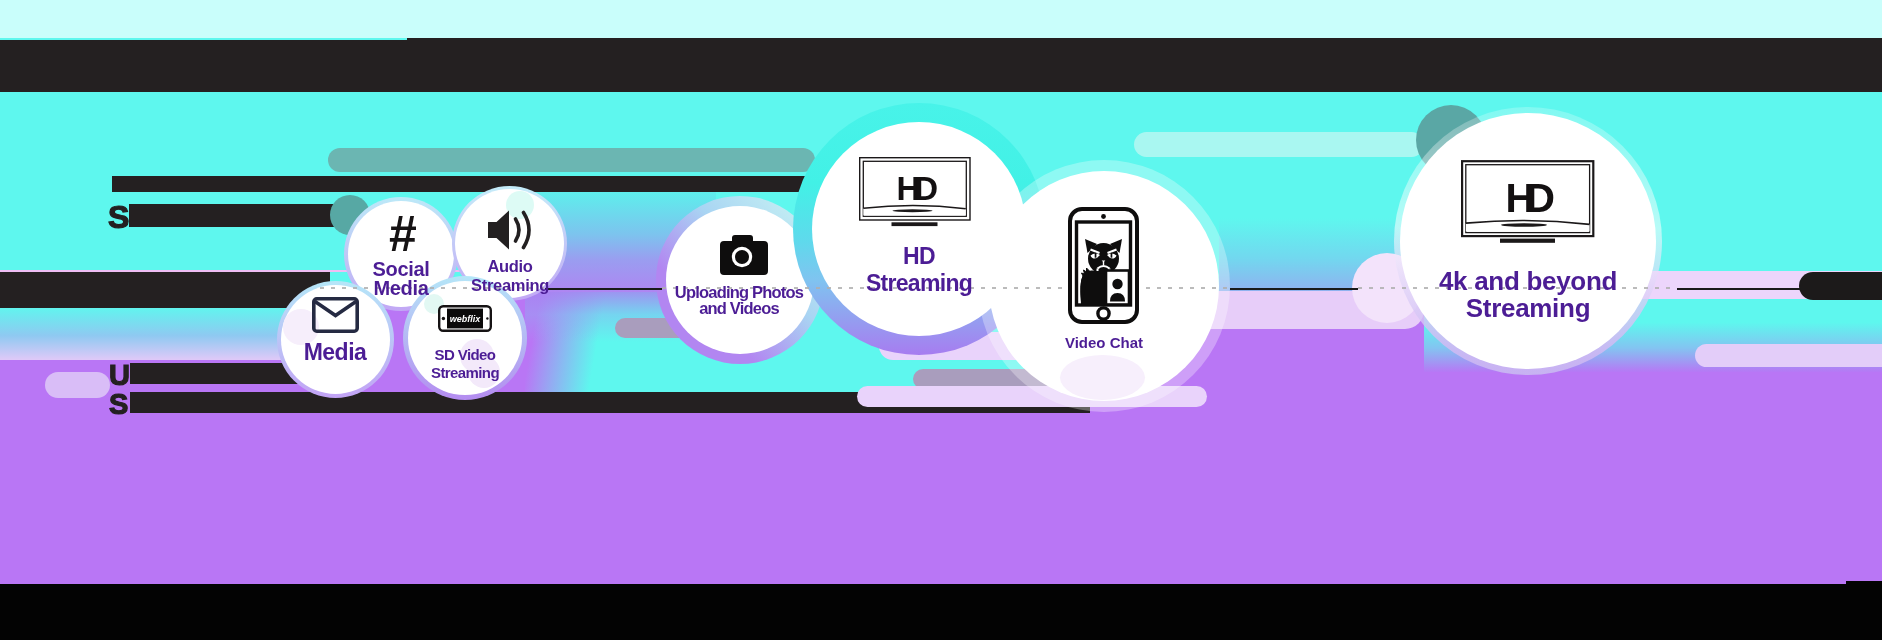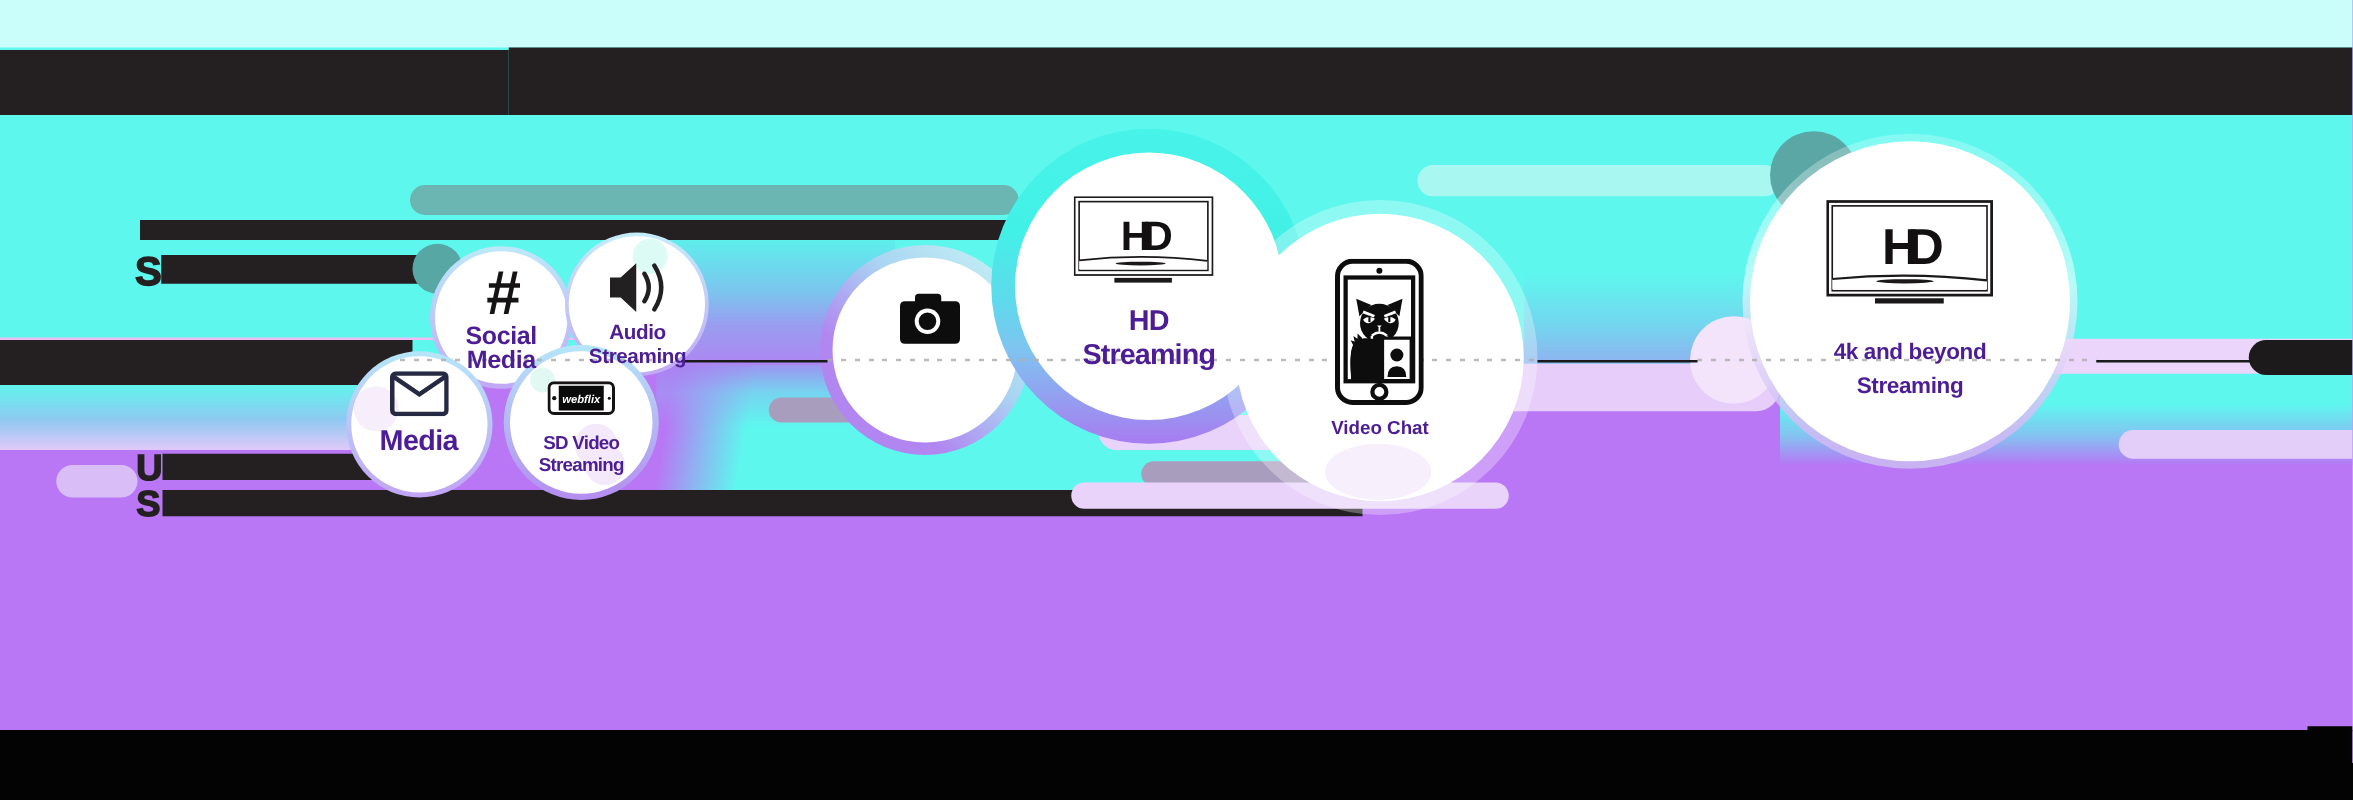--- a/index.html
+++ b/index.html
@@ -84,20 +84,21 @@
   <svg class="abs" style="left:438px;top:305px;" width="54" height="27" viewBox="0 0 54 27">
     <rect x="1.2" y="1.2" width="51.6" height="24.6" rx="4" fill="#fff" stroke="#161314" stroke-width="2.4"></rect>
     <rect x="9" y="3.6" width="36" height="19.8" fill="#0b0a0a"></rect>
     <circle cx="5.4" cy="13.5" r="1.7" fill="#161314"></circle>
     <circle cx="49.4" cy="13.5" r="1.2" fill="#161314"></circle>
     <text x="27" y="17" font-family="Liberation Sans, sans-serif" font-weight="bold" font-style="italic" font-size="9" fill="#fff" text-anchor="middle">webflix</text>
   </svg>
 
   <div class="abs" style="left:656px;top:196px;width:168px;height:168px;border-radius:50%;background:linear-gradient(225deg,#cdf7f3 0%,#a9d5f3 40%,#b286f1 70%);"></div>
   <div class="abs" style="left:666px;top:206px;width:148px;height:148px;border-radius:50%;background:#fff;"></div>
+  <div class="lbl" style="left:659px;top:285px;width:160px;font-size:16.5px;line-height:15.5px;letter-spacing:-0.8px;">Uploading Photos<br>and Videos</div>
   <svg class="abs" style="left:718px;top:233px;" width="50" height="43" viewBox="0 0 50 43">
     <path d="M14 8 v-3 q0 -3 3 -3 h15 q3 0 3 3 v3 h11 q4 0 4 4 v26 q0 4 -4 4 h-40 q-4 0 -4 -4 v-26 q0 -4 4 -4 z" fill="#0e0d0d"></path>
     <circle cx="24" cy="24" r="10.2" fill="#fff"></circle>
     <circle cx="24" cy="24" r="7" fill="#0e0d0d"></circle>
   </svg>
 
   <div class="abs" style="left:793px;top:103px;width:252px;height:252px;border-radius:50%;background:linear-gradient(180deg,#48f3e9 0%,#42f1e6 32%,#5fd9ec 55%,#7fc4f0 70%,#a77cf0 100%);"></div>
   <div class="abs" style="left:812px;top:122px;width:214px;height:214px;border-radius:50%;background:#fff;"></div>
   <div class="lbl" style="left:844px;top:243px;width:150px;font-size:23px;line-height:26.5px;letter-spacing:-0.7px;">HD<br>Streaming</div>
   <svg class="abs" style="left:859px;top:157px;" width="112" height="72" viewBox="0 0 112 72">
@@ -140,21 +141,21 @@
       <rect x="38" y="63.5" width="23" height="34" fill="#fff" stroke="#0e0d0d" stroke-width="2.6"></rect>
       <circle cx="49.5" cy="77" r="5.2" fill="#0e0d0d"></circle>
       <path d="M42 94.5 q0 -8.5 7.5 -8.5 q7.5 0 7.5 8.5 z" fill="#0e0d0d"></path>
     </g>
   </svg>
 
   <div class="abs" style="left:1416px;top:105px;width:70px;height:70px;border-radius:50%;background:#5aa7a5;"></div>
   <div class="abs" style="left:1352px;top:253px;width:70px;height:70px;border-radius:50%;background:#f3e3fb;"></div>
   <div class="abs" style="left:1394px;top:107px;width:268px;height:268px;border-radius:50%;background:linear-gradient(180deg,rgba(255,255,255,0.22) 0%,rgba(255,255,255,0.55) 45%,#c7b2f2 100%);"></div>
   <div class="abs" style="left:1400px;top:113px;width:256px;height:256px;border-radius:50%;background:#fff;"></div>
-  <div class="lbl" style="left:1408px;top:268px;width:240px;font-size:18px;line-height:27px;letter-spacing:-0.3px;">4k and beyond<br>Streaming</div>
+  <div class="lbl" style="left:1408px;top:268px;width:240px;font-size:26px;line-height:27px;letter-spacing:-0.3px;">4k and beyond<br>Streaming</div>
   <svg class="abs" style="left:1461px;top:159px;" width="134" height="85" viewBox="0 0 134 85">
     <rect x="1.1" y="2.2" width="131.2" height="74.9" fill="#fff" stroke="#1b1819" stroke-width="2.2"></rect>
     <rect x="4.8" y="5.7" width="123.8" height="67.9" fill="none" stroke="#1b1819" stroke-width="1.3"></rect>
     <path d="M4.8 64.2 Q67 58.3 128.6 65.3 L128.6 72.6 L4.8 72.6 Z" fill="#fff"></path>
     <path d="M4.8 64.2 Q67 58.3 128.6 65.3" fill="none" stroke="#1b1819" stroke-width="1.7"></path>
     <ellipse cx="63" cy="66" rx="23" ry="1.7" fill="#1b1819"></ellipse>
     <rect x="39" y="79.6" width="55" height="4.2" fill="#1b1819"></rect>
     <text x="44.5" y="52.6" font-family="Liberation Sans, sans-serif" font-weight="bold" font-size="40.5" letter-spacing="-9" fill="#131011">HD</text>
   </svg>
 

